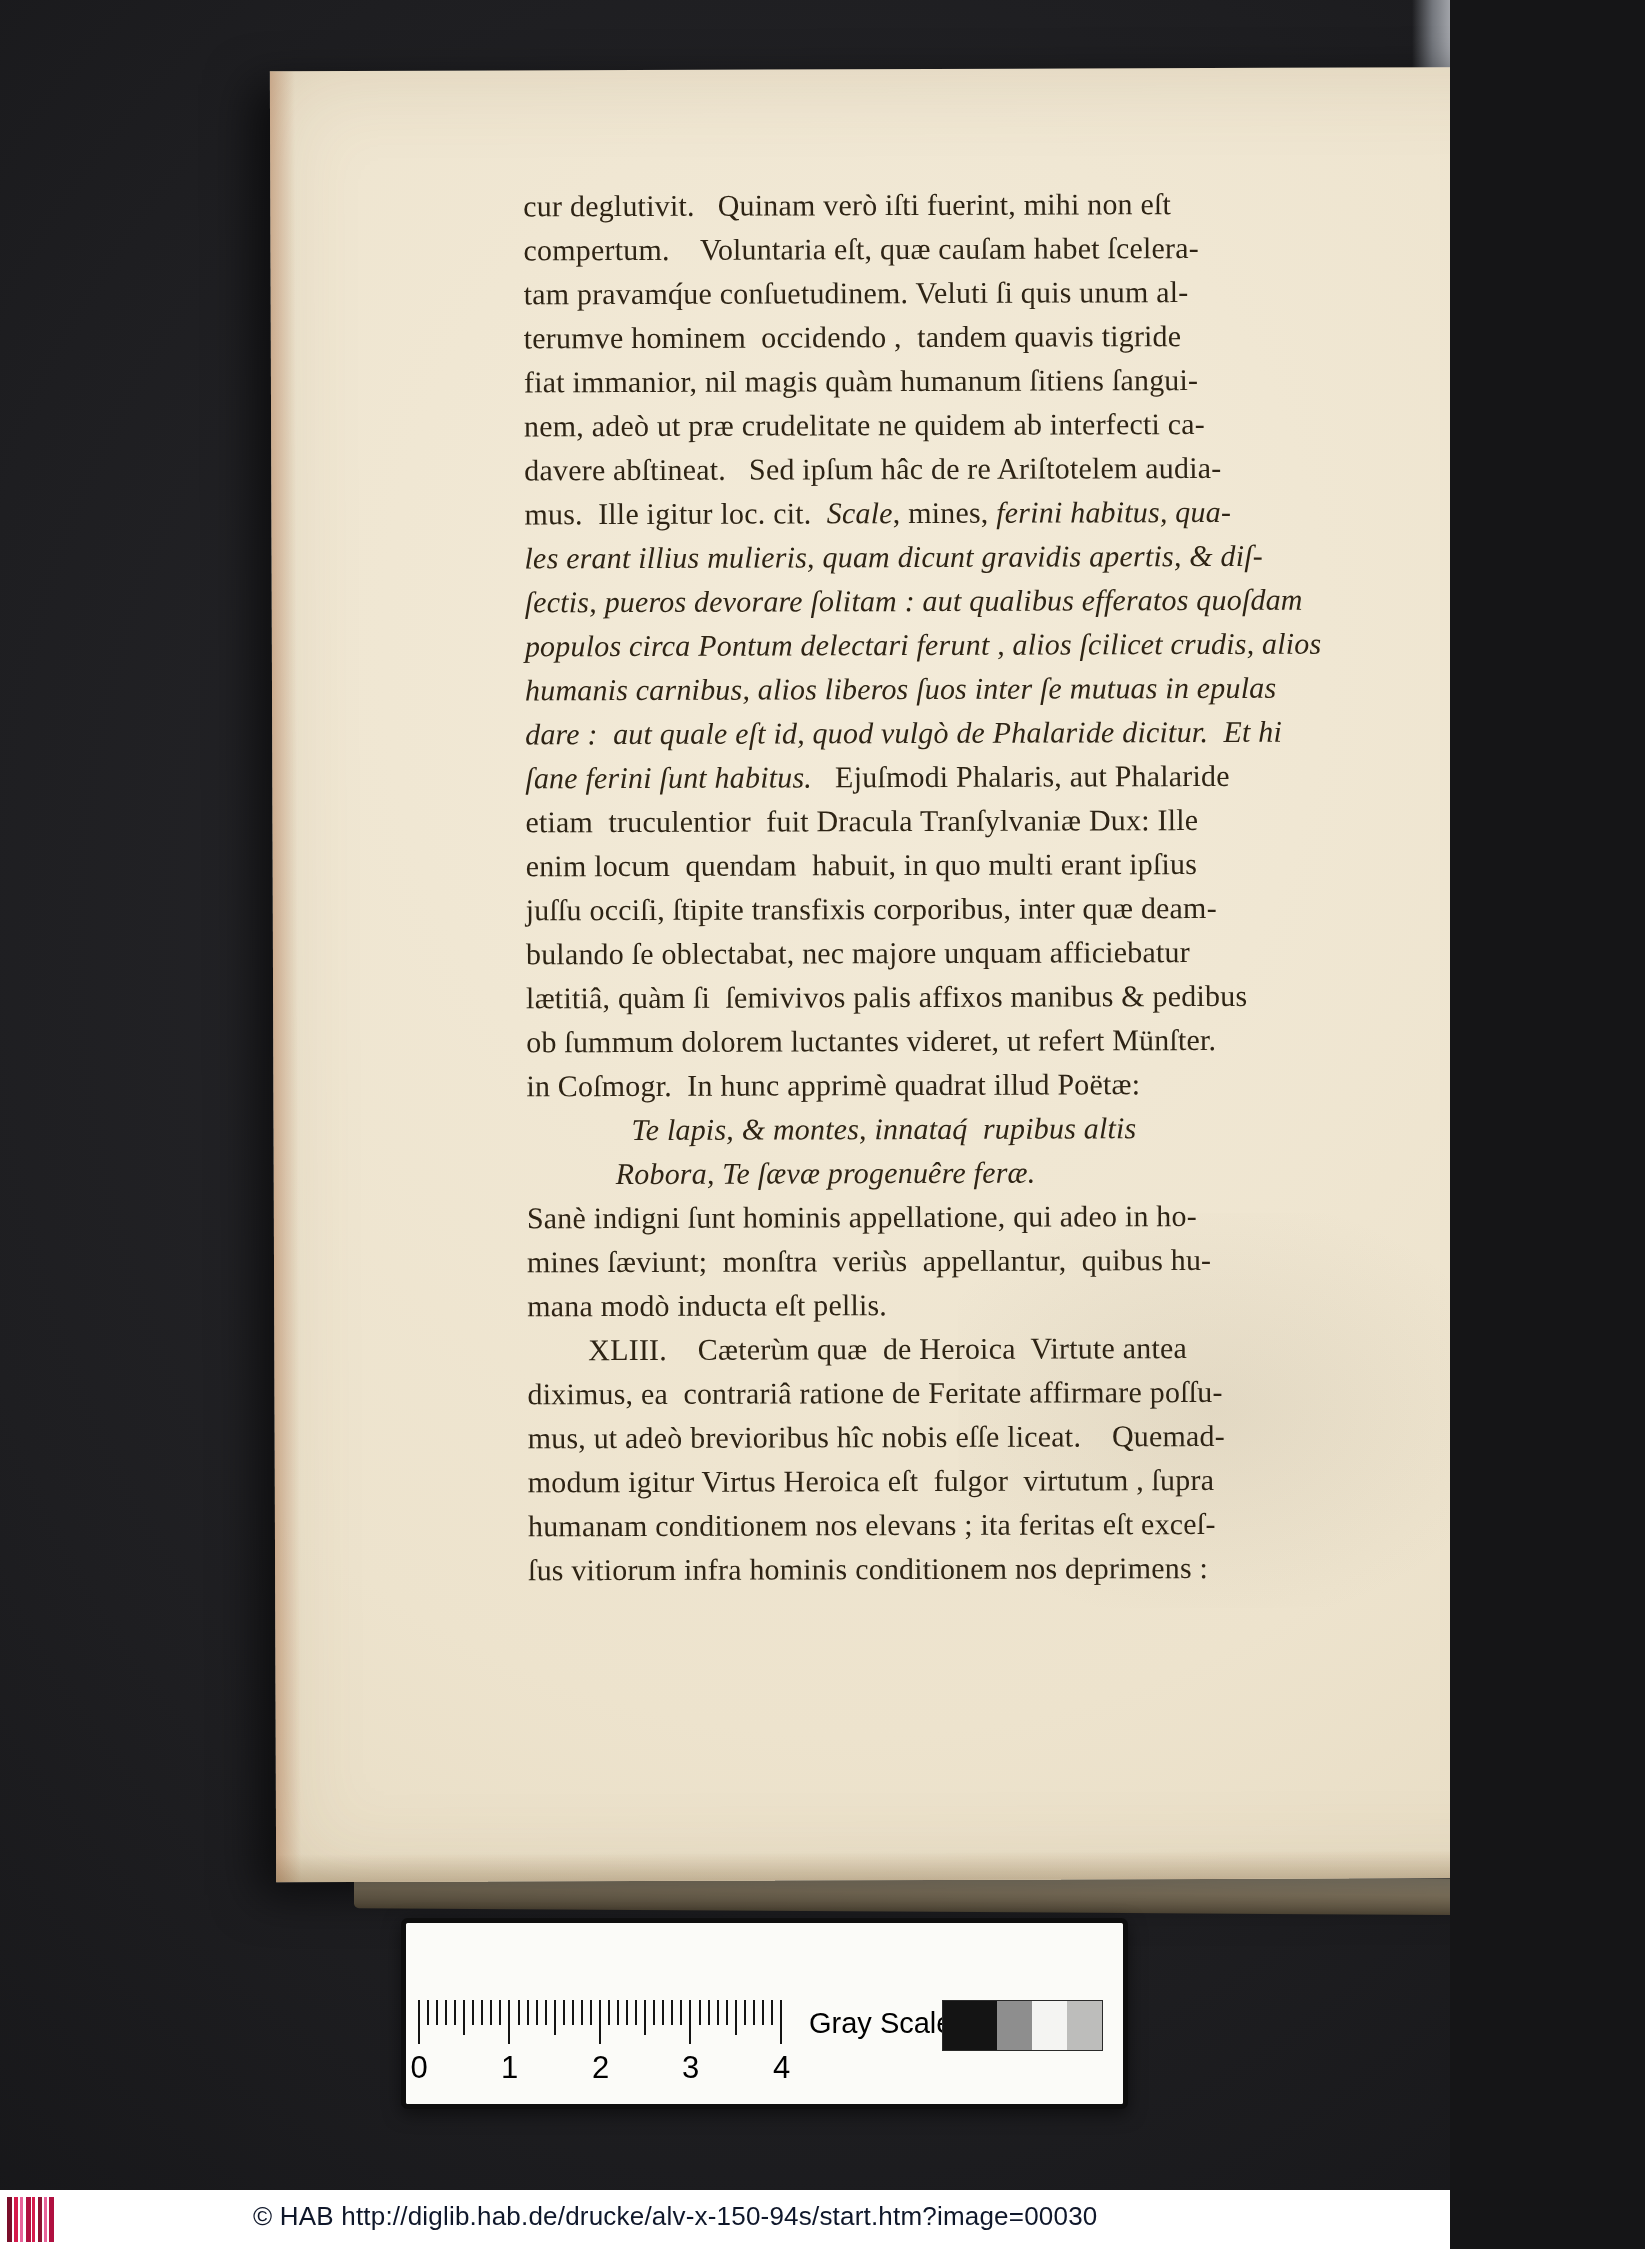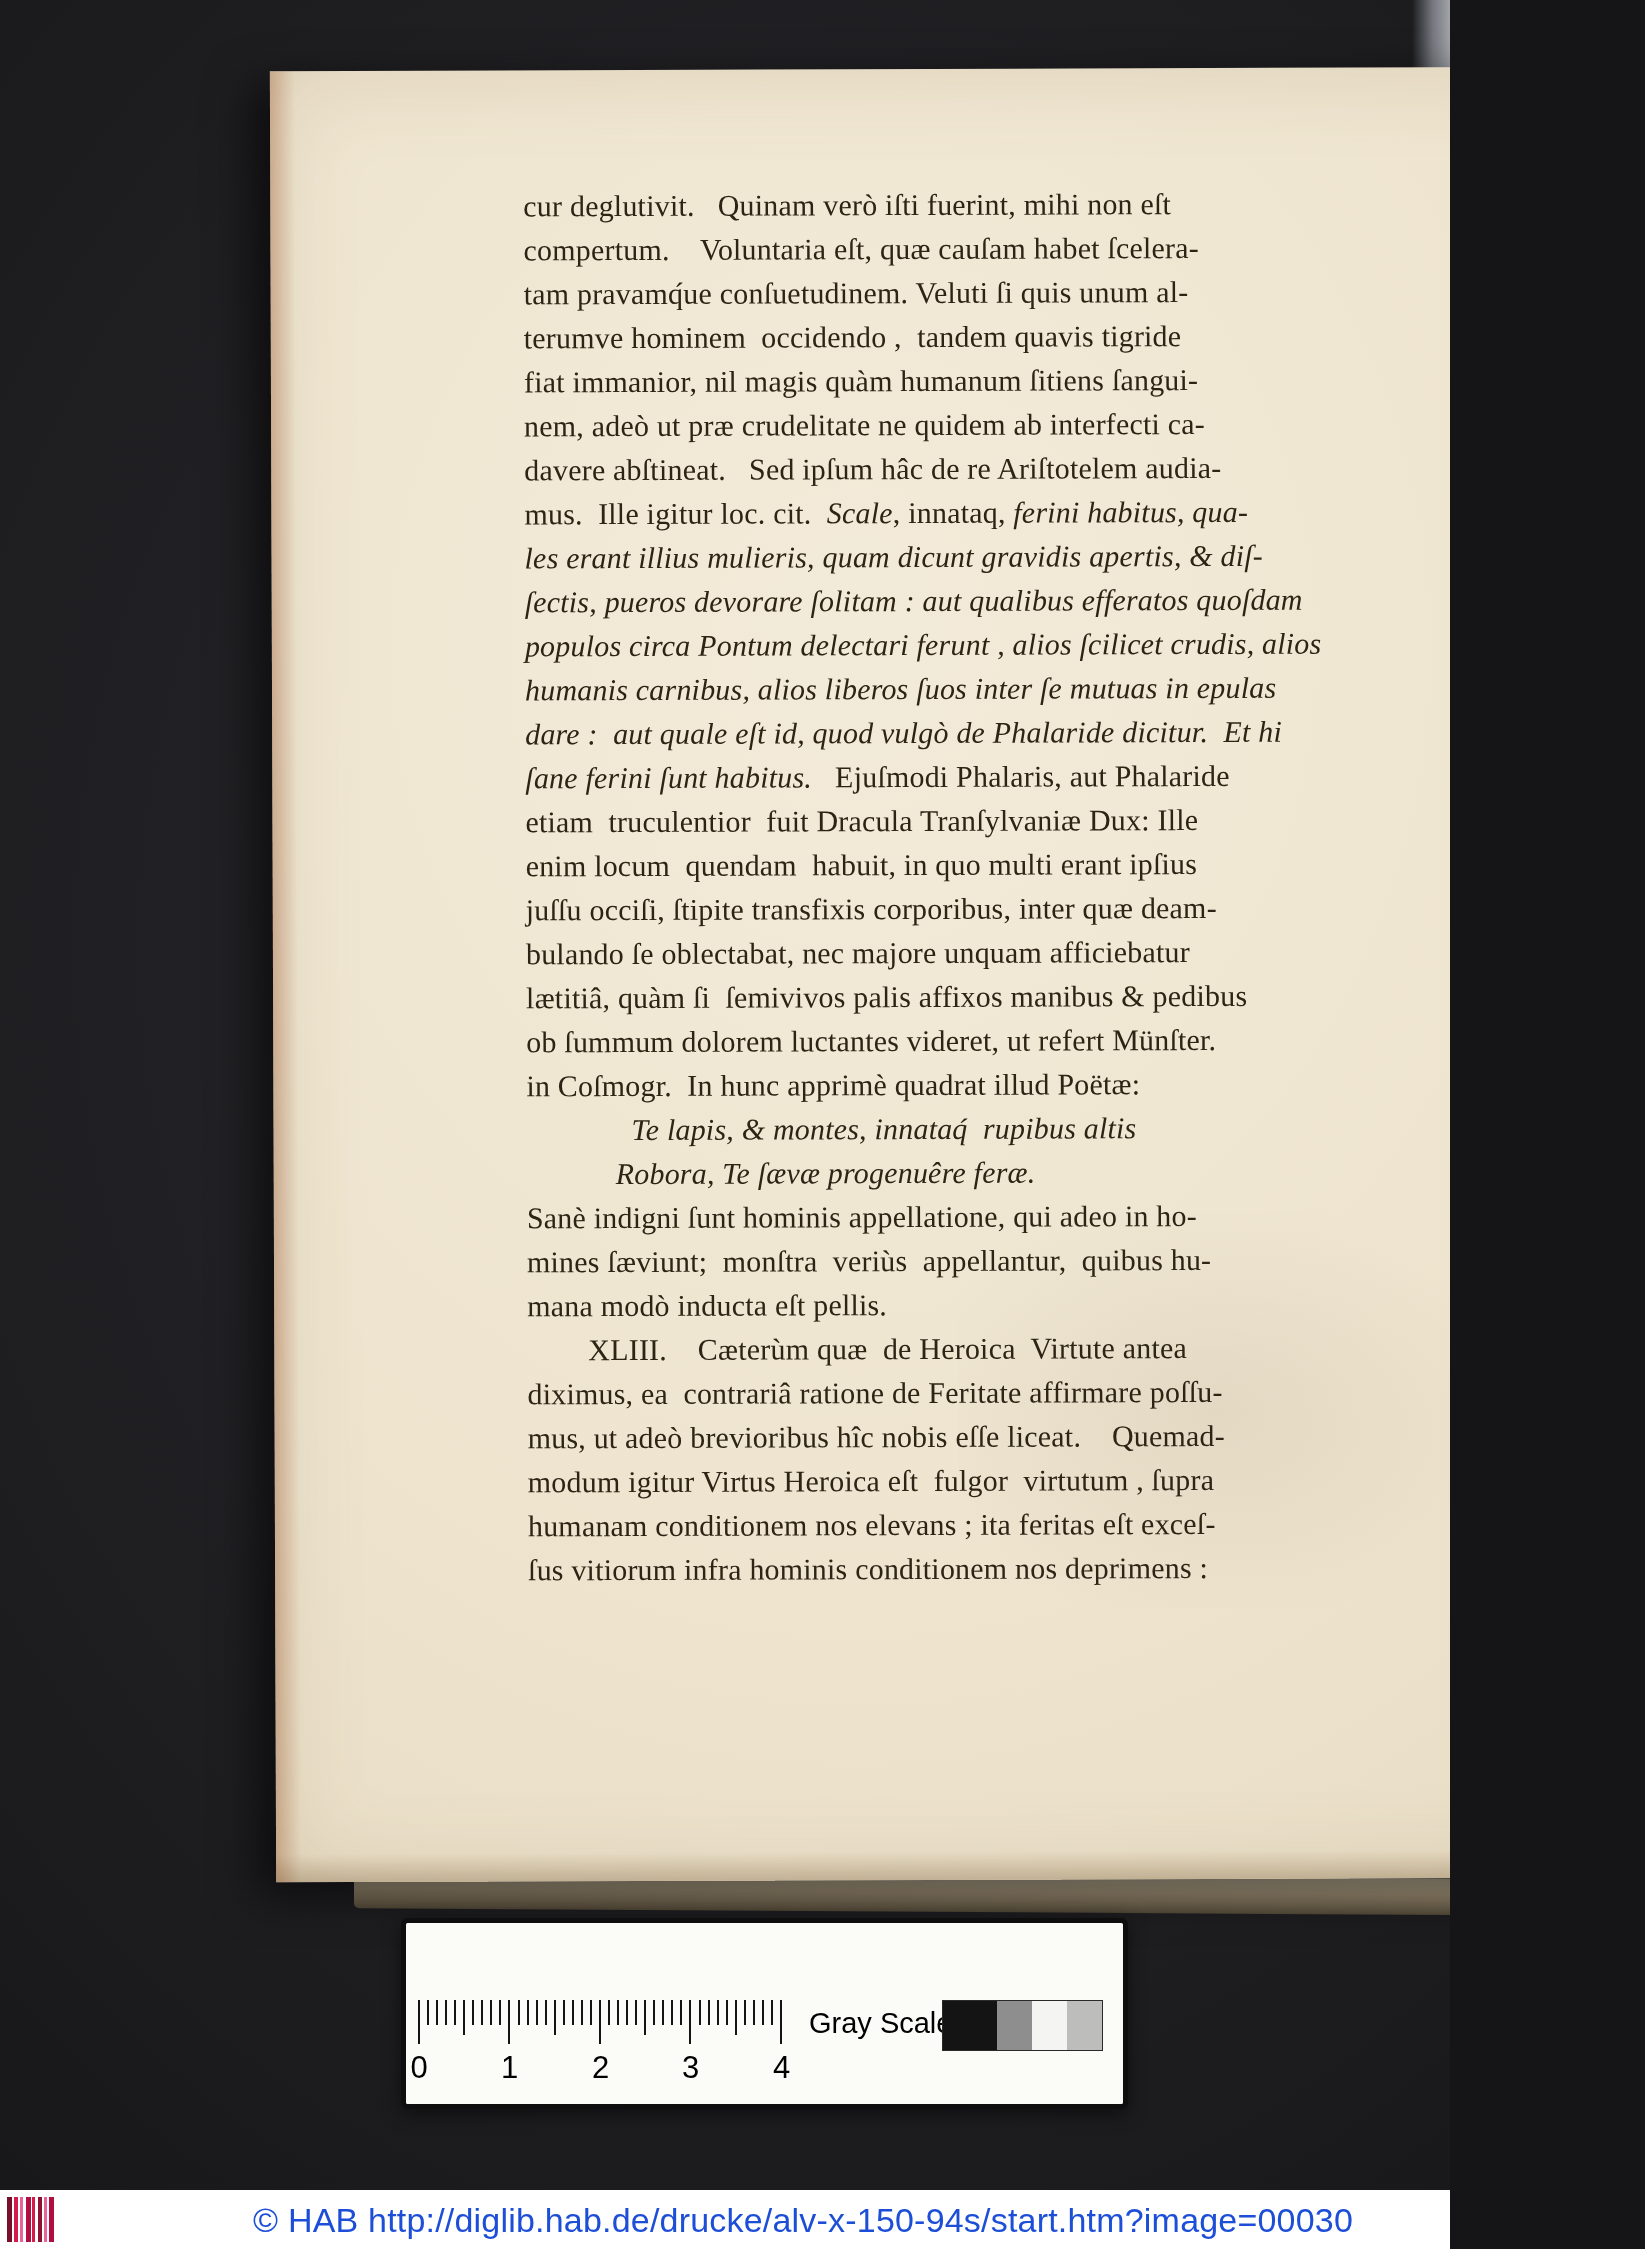--- a/index.html
+++ b/index.html
@@ -107,21 +107,21 @@
     background:#ffffff;
   }
   .barcode {
     position:absolute; left:6.6px; top:7.4px; width:49px; height:45px;
     display:flex; align-items:stretch; background:#fff;
   }
   .stripe { height:100%; }
   .copyright {
     position:absolute; left:253px; top:10.7px;
     font-family:"Liberation Sans","DejaVu Sans",sans-serif;
-    font-size:34px; color:#1d4ed8; letter-spacing:0.2px;
+    font-size:26px; color:#0f172a; letter-spacing:0.2px;
   }
   .dfg {
     position:absolute; right:11.5px; top:3.3px;
     font-family:"Liberation Sans","DejaVu Sans",sans-serif;
     font-weight:bold; font-style:italic; font-size:48px; letter-spacing:1.6px;
   }
 </style>
 </head>
 <body>
 
@@ -135,21 +135,21 @@
   <div class="page">
     <div class="stain"></div>
     <div class="textblock" id="text-block">
         <div class="line"><span>cur deglutivit.   Quinam verò iſti fuerint, mihi non eſt</span></div>
         <div class="line"><span>compertum.    Voluntaria eſt, quæ cauſam habet ſcelera-</span></div>
         <div class="line"><span>tam pravamq́ue conſuetudinem. Veluti ſi quis unum al-</span></div>
         <div class="line"><span>terumve hominem  occidendo ,  tandem quavis tigride</span></div>
         <div class="line"><span>fiat immanior, nil magis quàm humanum ſitiens ſangui-</span></div>
         <div class="line"><span>nem, adeò ut præ crudelitate ne quidem ab interfecti ca-</span></div>
         <div class="line"><span>davere abſtineat.   Sed ipſum hâc de re Ariſtotelem audia-</span></div>
-        <div class="line"><span>mus.  Ille igitur loc. cit.  </span><span class="i">Scale</span><span>, innataq, </span><span class="i">ferini habitus, qua-</span></div>
+        <div class="line"><span>mus.  Ille igitur loc. cit.  </span><span class="i">Scale</span><span>, mines, </span><span class="i">ferini habitus, qua-</span></div>
         <div class="line"><span class="i">les erant illius mulieris, quam dicunt gravidis apertis, &amp; diſ-</span></div>
         <div class="line"><span class="i">ſectis, pueros devorare ſolitam : aut qualibus efferatos quoſdam</span></div>
         <div class="line"><span class="i">populos circa Pontum delectari ferunt , alios ſcilicet crudis, alios</span></div>
         <div class="line"><span class="i">humanis carnibus, alios liberos ſuos inter ſe mutuas in epulas</span></div>
         <div class="line"><span class="i">dare :  aut quale eſt id, quod vulgò de Phalaride dicitur.  Et hi</span></div>
         <div class="line"><span class="i">ſane ferini ſunt habitus.</span><span>   Ejuſmodi Phalaris, aut Phalaride</span></div>
         <div class="line"><span>etiam  truculentior  fuit Dracula Tranſylvaniæ Dux: Ille</span></div>
         <div class="line"><span>enim locum  quendam  habuit, in quo multi erant ipſius</span></div>
         <div class="line"><span>juſſu occiſi, ſtipite transfixis corporibus, inter quæ deam-</span></div>
         <div class="line"><span>bulando ſe oblectabat, nec majore unquam afficiebatur</span></div>

